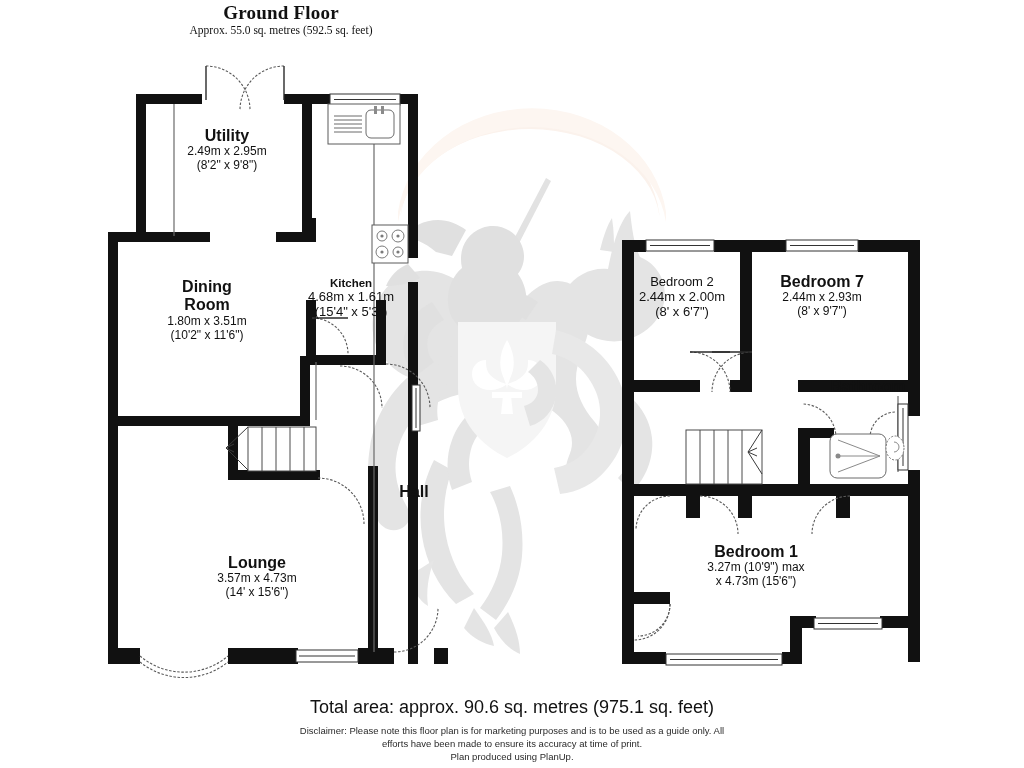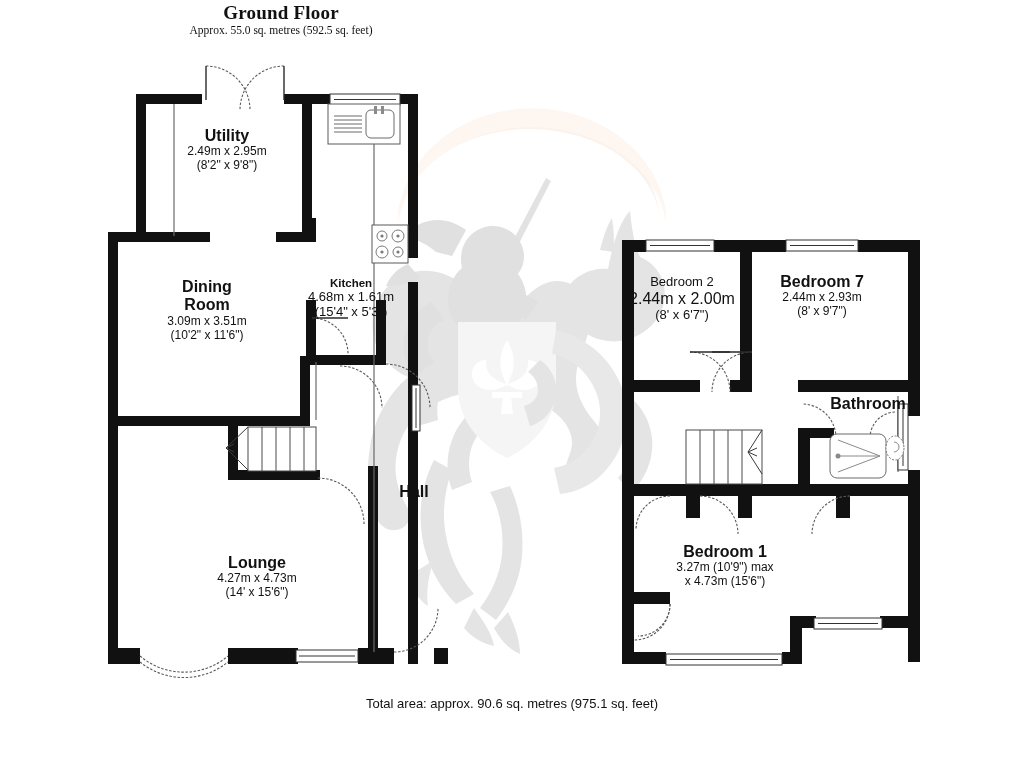--- a/index.html
+++ b/index.html
@@ -54,24 +54,24 @@
     font-weight: bold;
   }
   .room-dims-sm {
     font-size: 13px;
   }
   .room-name-md {
     font-size: 13px;
     font-weight: normal;
   }
   .room-dims-md {
-    font-size: 16px;
+    font-size: 13px;
   }
   .total-area {
-    font-size: 13px;
+    font-size: 18px;
     font-weight: normal;
   }
   .disclaimer {
     font-size: 9.5px;
     line-height: 1.35;
     color: #2a2a2a;
   }
   .center-block {
     transform: translateX(-50%);
   }
@@ -411,59 +411,64 @@
 
   <div class="txt center-block" style="left:227px; top:127px;text-align:center;">
     <div class="room-name">Utility</div>
     <div class="room-dims">2.49m x 2.95m</div>
     <div class="room-dims">(8'2" x 9'8")</div>
   </div>
 
   <div class="txt center-block" style="left:207px; top:278px;">
     <div class="room-name">Dining</div>
     <div class="room-name">Room</div>
-    <div class="room-dims">3.09m x 3.51m</div>
+    <div class="room-dims">1.80m x 3.51m</div>
     <div class="room-dims">(10'2" x 11'6")</div>
   </div>
 
   <div class="txt center-block" style="left:351px; top:259px;margin-top:18px;">
     <div class="room-name-sm">Kitchen</div>
     <div class="room-dims-sm">4.68m x 1.61m</div>
     <div class="room-dims-sm">(15'4" x 5'3")</div>
   </div>
 
   <div class="txt center-block" style="left:257px; top:514px;margin-top:40px;">
     <div class="room-name">Lounge</div>
-    <div class="room-dims">4.27m x 4.73m</div>
+    <div class="room-dims">3.57m x 4.73m</div>
     <div class="room-dims">(14' x 15'6")</div>
   </div>
 
   <div class="txt center-block" style="left:414px; top:483px;">
     <div class="room-name">Hall</div>
   </div>
 
   <div class="txt center-block" style="left:682px; top:275px;">
     <div class="room-name-md">Bedroom 2</div>
     <div class="room-dims-md">2.44m x 2.00m</div>
     <div class="room-dims-sm">(8' x 6'7")</div>
   </div>
 
   <div class="txt center-block" style="left:822px; top:273px;">
     <div class="room-name">Bedroom 7</div>
     <div class="room-dims">2.44m x 2.93m</div>
     <div class="room-dims">(8' x 9'7")</div>
   </div>
 
-  <div class="txt center-block" style="left:868px; top:395px;">
+  <div class="txt center-block" style="left:868px; top:378px;">
     <div class="room-name">Bathroom</div>
   </div>
 
-  <div class="txt center-block" style="left:725px; top:543px;">
+  <div class="txt center-block" style="left:756px; top:543px;">
     <div class="room-name">Bedroom 1</div>
     <div class="room-dims">3.27m (10'9") max</div>
     <div class="room-dims">x 4.73m (15'6")</div>
   </div>
 
   <div class="txt center-block" style="left:512px; top:697px;">
     <div class="total-area">Total area: approx. 90.6 sq. metres (975.1 sq. feet)</div>
   </div>
+  <div class="txt center-block" style="left:512px; top:725px; width:640px;">
+    <div class="disclaimer">Disclaimer: Please note this floor plan is for marketing purposes and is to be used as a guide only. All</div>
+    <div class="disclaimer">efforts have been made to ensure its accuracy at time of print.</div>
+    <div class="disclaimer">Plan produced using PlanUp.</div>
+  </div>
 
 </div>
 
 </body></html>

